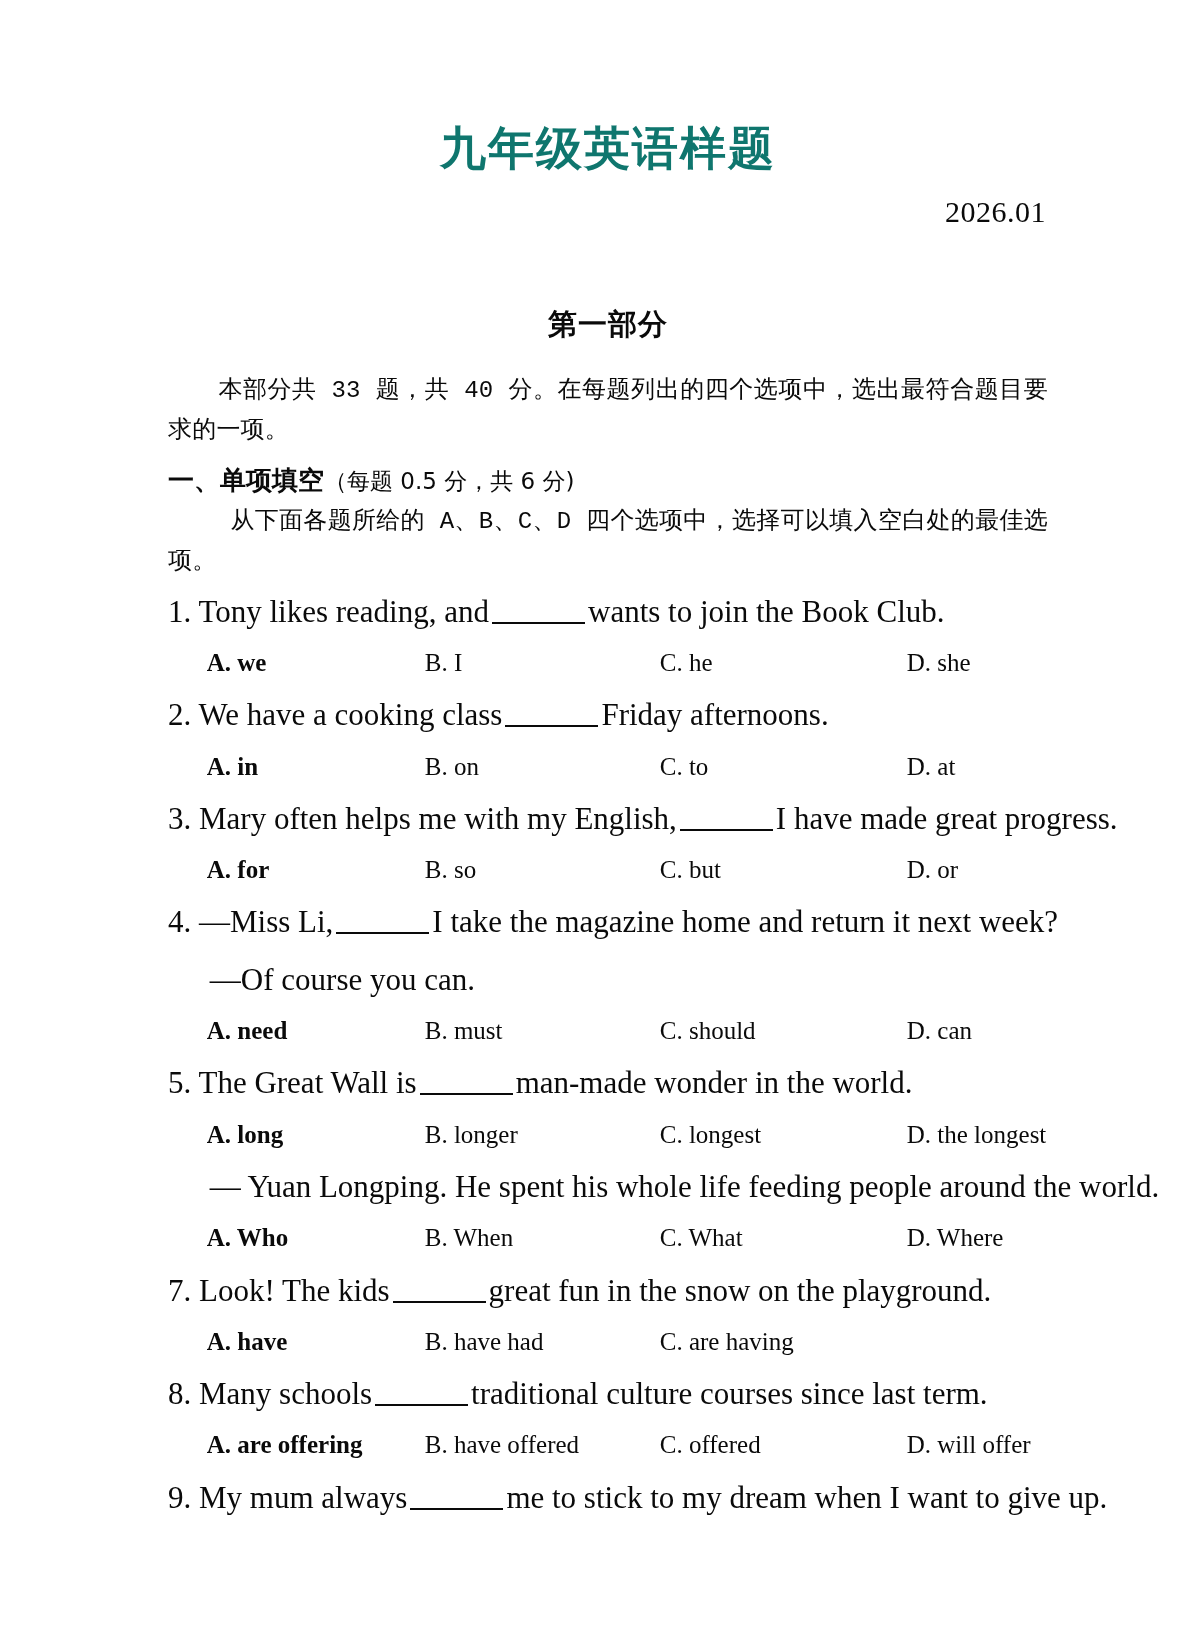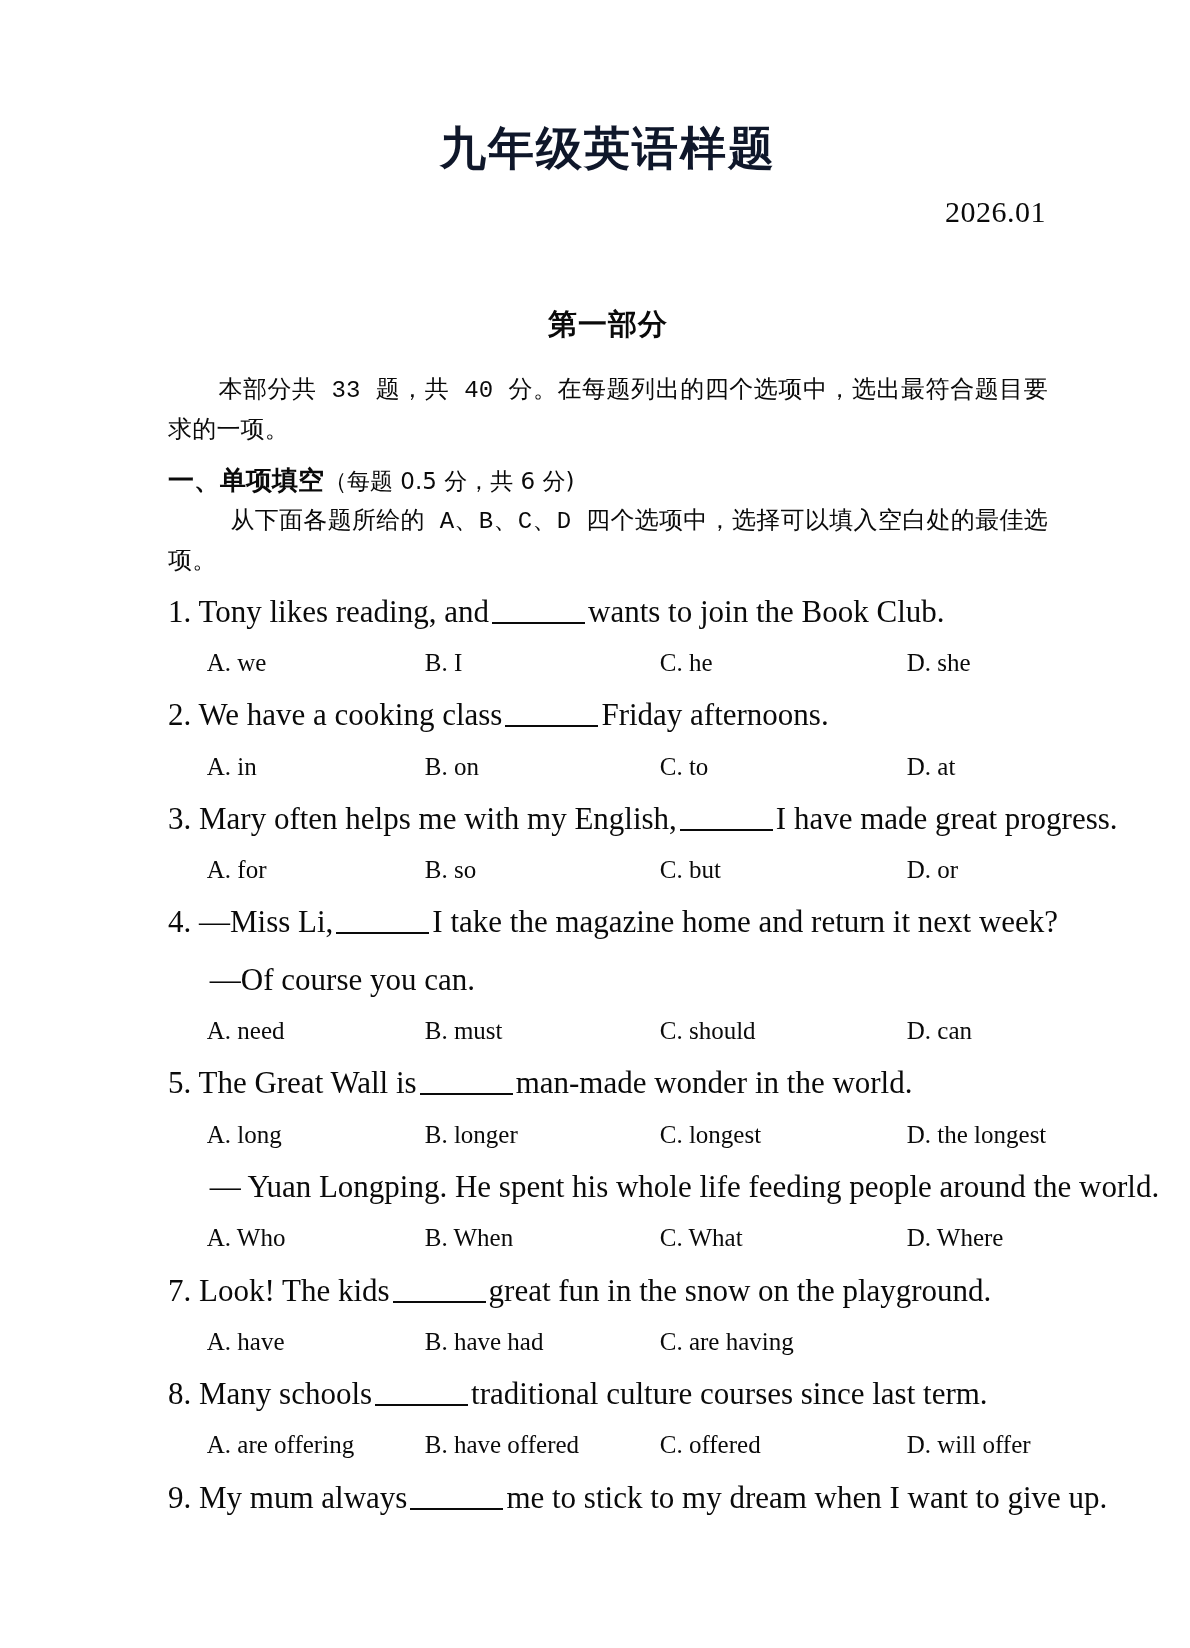--- a/index.html
+++ b/index.html
@@ -32,21 +32,21 @@
   
   .doc-title {
     text-align: center;
     font-family: "DejaVu Sans", "Liberation Sans", sans-serif;
     font-weight: bold;
     font-size: 46px;
     letter-spacing: 2px;
     margin: 0;
     padding-top: 122px;
     line-height: 1.15;
-    color: #0f172a;
+    color: #0f766e;
   }
   .doc-date {
     text-align: right;
     font-size: 30px;
     margin: 0;
     padding-top: 20px;
     padding-right: 2px;
     letter-spacing: 0.5px;
   }
 
@@ -112,21 +112,21 @@
     margin: 0 3px;
   }
   .opts {
     display: flex;
     font-size: 25px;
     line-height: 1.85;
     padding-left: 1.55em;
     white-space: nowrap;
   }
   .opt { flex: 0 0 auto; }
-  .opt.c1 { width: 218px; }
+  .opt.c1 { width: 218px; font-weight: bold; }
   .opt.c2 { width: 235px; }
   .opt.c3 { width: 247px; }
   .opt.c4 { width: 180px; }
 </style>
 </head>
 <body>
 
 <div class="page">
   <div class="content">
 

